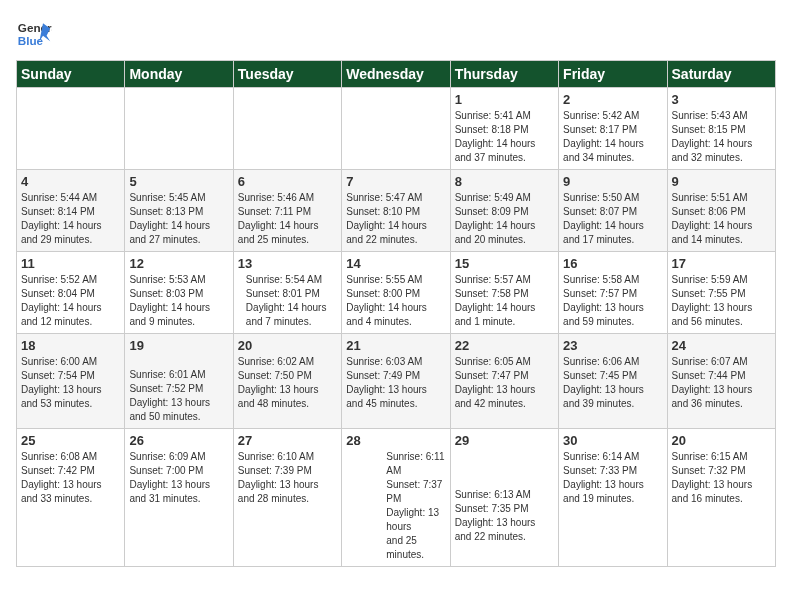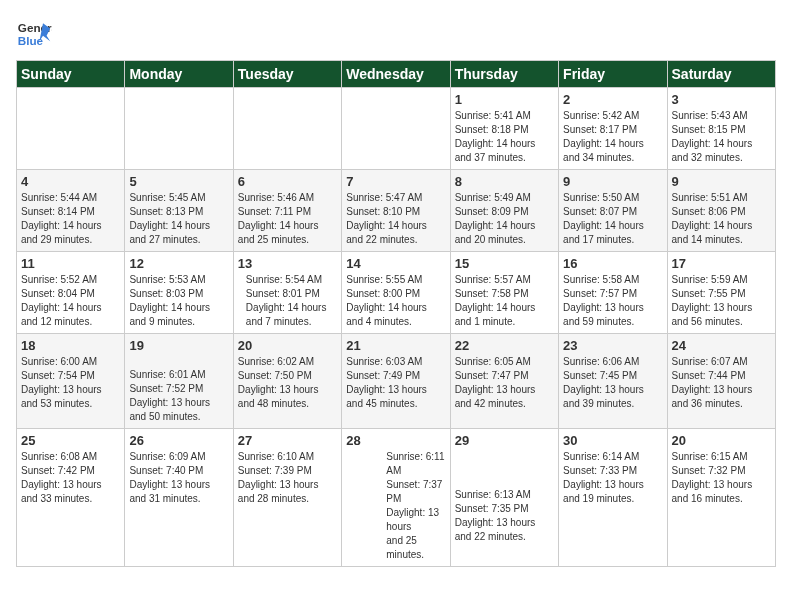--- a/index.html
+++ b/index.html
@@ -295,21 +295,21 @@
         <td>
           <span class="day-number">25</span>
           <div class="day-info" style="white-space: pre-line;">Sunrise: 6:08 AM
 Sunset: 7:42 PM
 Daylight: 13 hours
 and 33 minutes.</div>
         </td>
         <td>
           <span class="day-number">26</span>
           <div class="day-info" style="white-space: pre-line;">Sunrise: 6:09 AM
-Sunset: 7:40 PM
+Sunset: 7:00 PM
 Daylight: 13 hours
 and 31 minutes.</div>
         </td>
         <td>
           <span class="day-number">27</span>
           <div class="day-info" style="white-space: pre-line;">Sunrise: 6:10 AM
 Sunset: 7:39 PM
 Daylight: 13 hours
 and 28 minutes.</div>
         </td>

